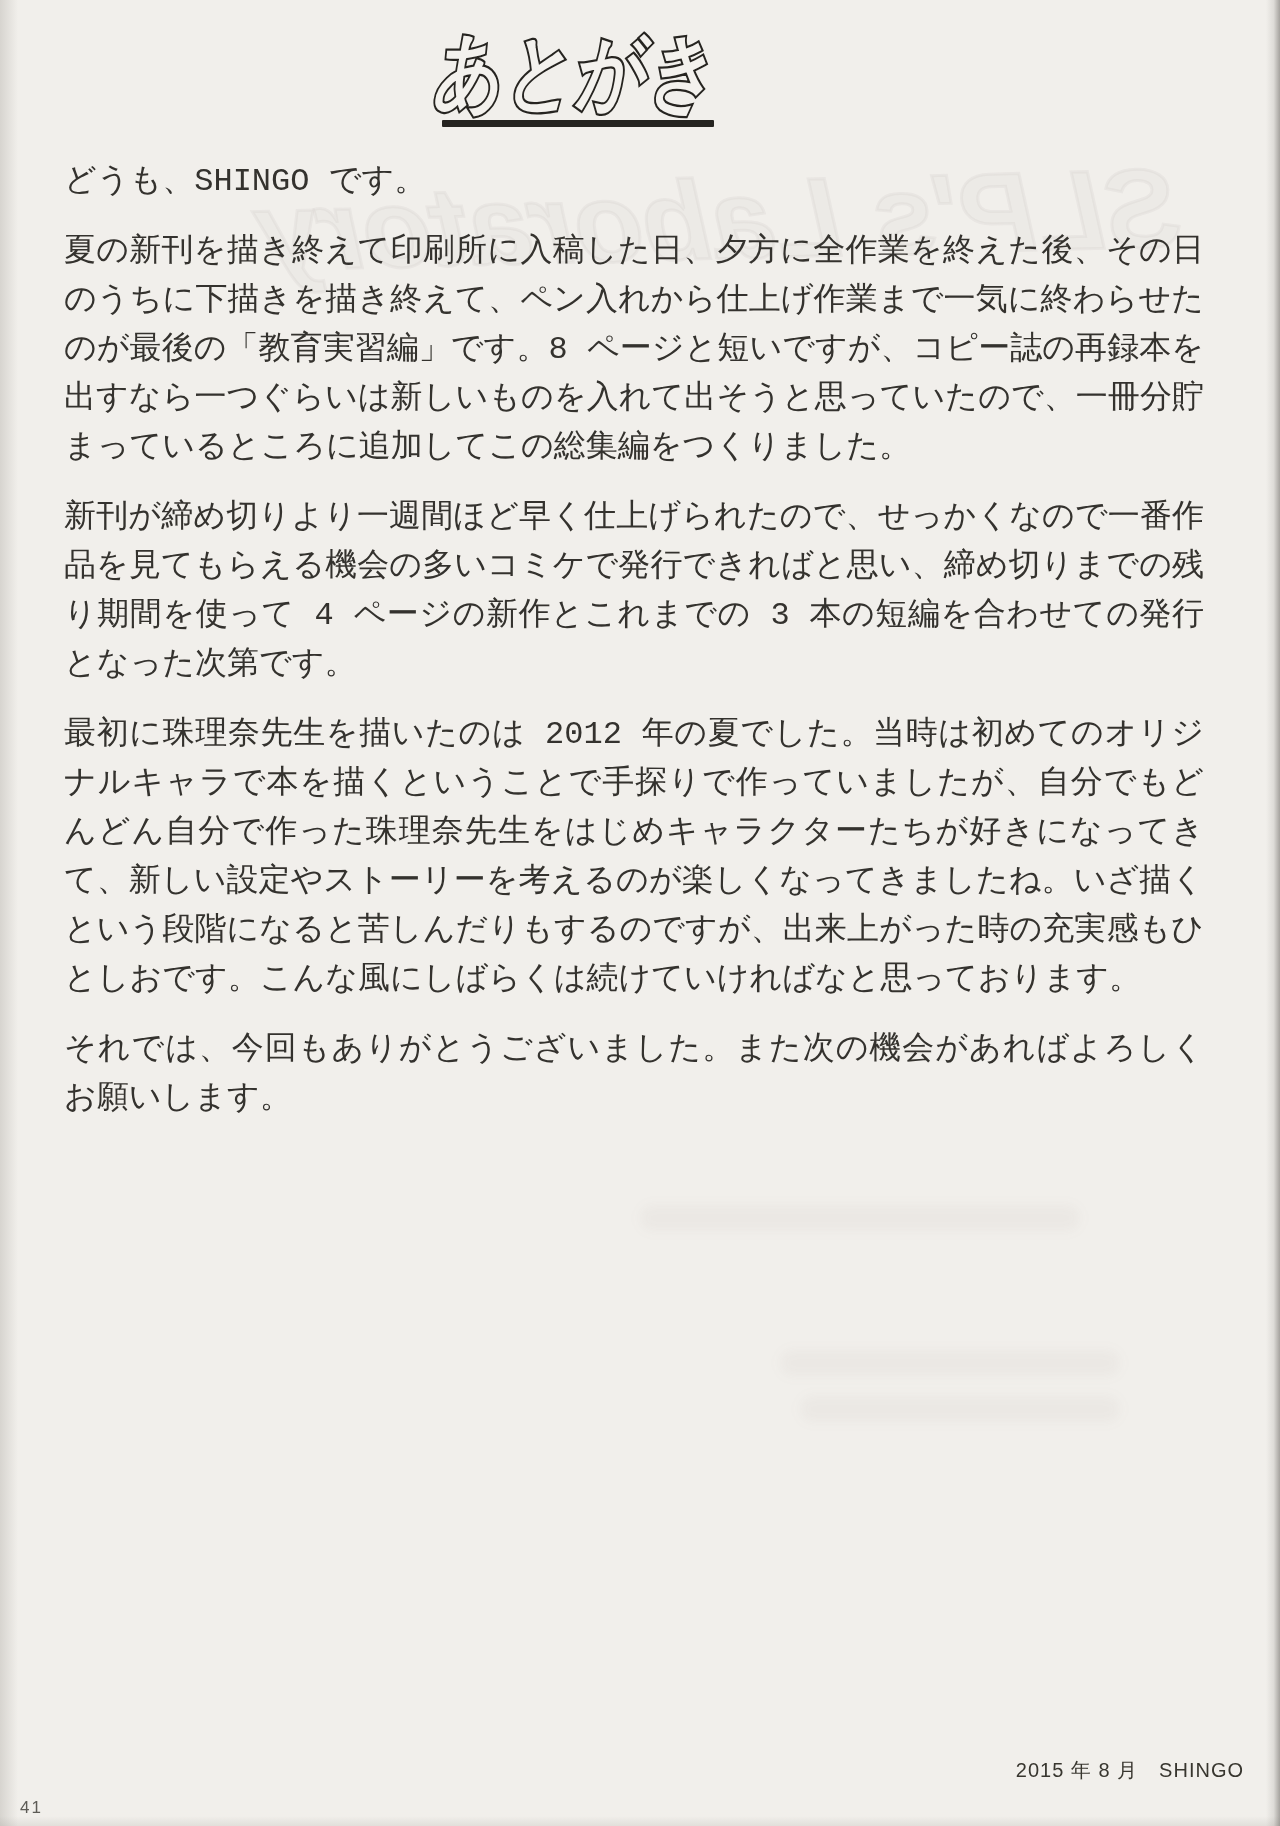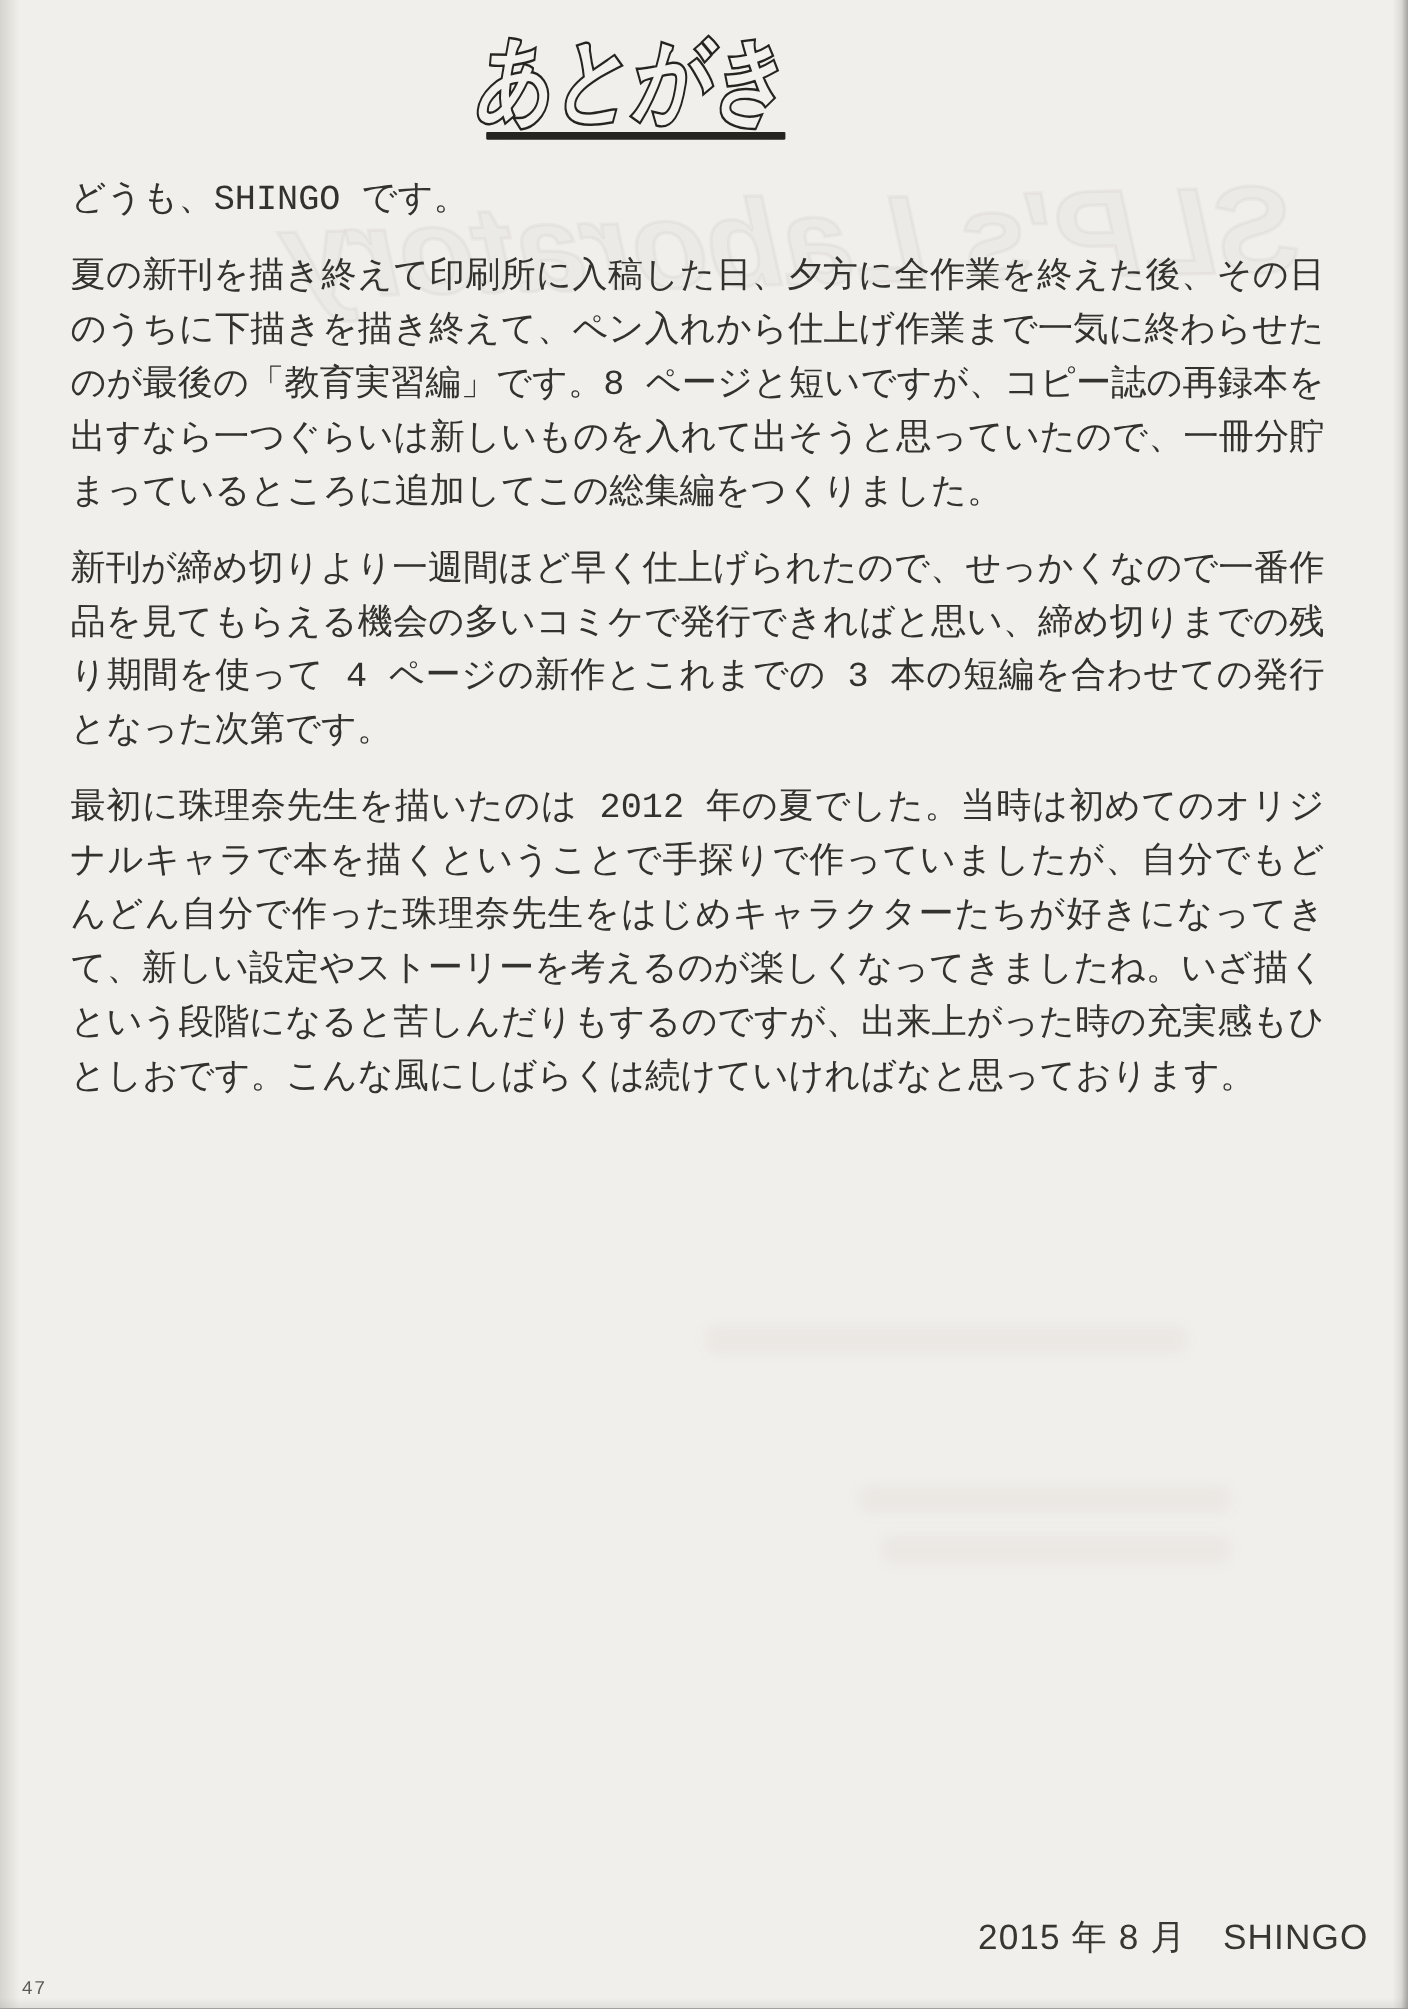--- a/index.html
+++ b/index.html
@@ -66,21 +66,21 @@
     text-align: justify;
     color: #34322e;
     font-family: Liberation Mono, monospace;
   }
   .content p { margin: 0 0 21px 0; }
 
   .signature {
     position: absolute;
     right: 36px;
     bottom: 42px;
-    font-size: 32px;
+    font-size: 20px;
     letter-spacing: 1px;
     color: #38362f;
     white-space: nowrap;
     text-align: center;
   }
   .page-num {
     position: absolute;
     left: 20px;
     bottom: 8px;
     font-size: 17px;
@@ -128,23 +128,24 @@
   <div class="title-wrap">
     <span class="title-text">あとがき</span>
     <div class="title-underline"></div>
   </div>
 
   <div class="content">
     <p>どうも、SHINGO です。</p>
     <p>夏の新刊を描き終えて印刷所に入稿した日、夕方に全作業を終えた後、その日のうちに下描きを描き終えて、ペン入れから仕上げ作業まで一気に終わらせたのが最後の「教育実習編」です。8 ページと短いですが、コピー誌の再録本を出すなら一つぐらいは新しいものを入れて出そうと思っていたので、一冊分貯まっているところに追加してこの総集編をつくりました。</p>
     <p>新刊が締め切りより一週間ほど早く仕上げられたので、せっかくなので一番作品を見てもらえる機会の多いコミケで発行できればと思い、締め切りまでの残り期間を使って 4 ページの新作とこれまでの 3 本の短編を合わせての発行となった次第です。</p>
     <p>最初に珠理奈先生を描いたのは 2012 年の夏でした。当時は初めてのオリジナルキャラで本を描くということで手探りで作っていましたが、自分でもどんどん自分で作った珠理奈先生をはじめキャラクターたちが好きになってきて、新しい設定やストーリーを考えるのが楽しくなってきましたね。いざ描くという段階になると苦しんだりもするのですが、出来上がった時の充実感もひとしおです。こんな風にしばらくは続けていければなと思っております。</p>
+    <p>それでは、今回もありがとうございました。また次の機会があればよろしくお願いします。</p>
   </div>
 
   <div class="signature">2015 年 8 月　SHINGO</div>
 
-  <div class="page-num">47</div>
+  <div class="page-num">41</div>
 
   <div class="edge-left"></div>
   <div class="edge-right"></div>
   <div class="edge-bottom"></div>
 
 </div>
 
 </body></html>

